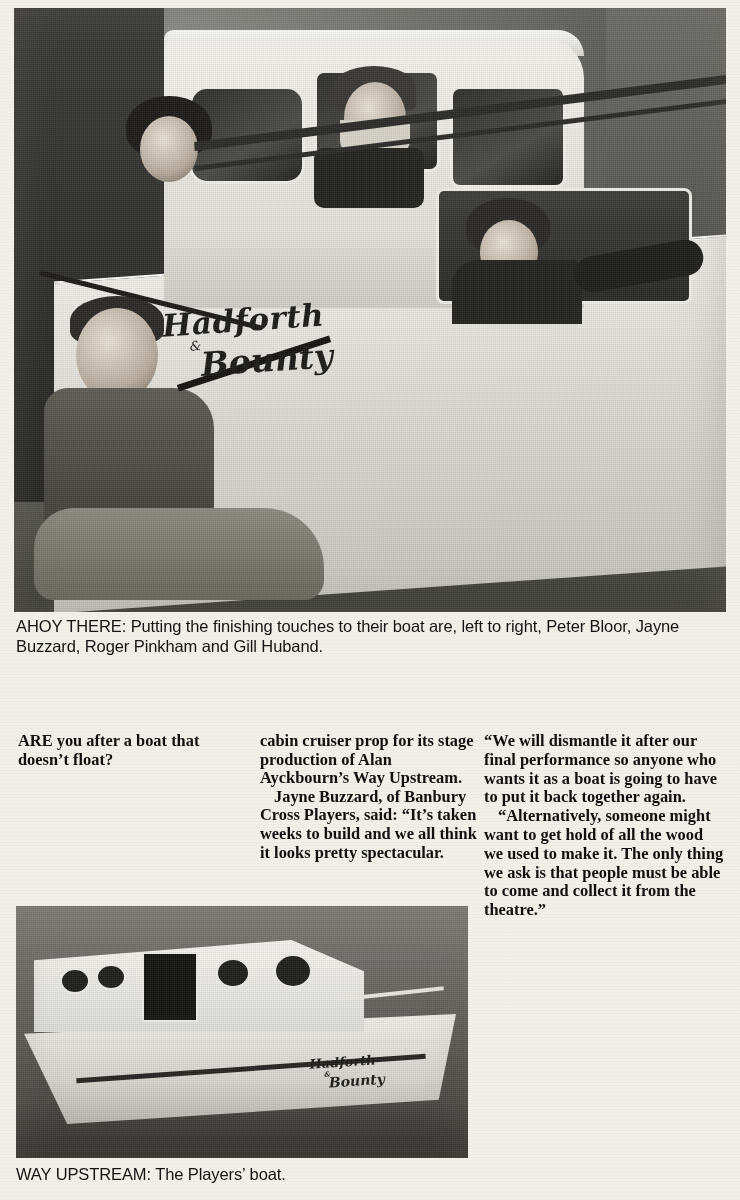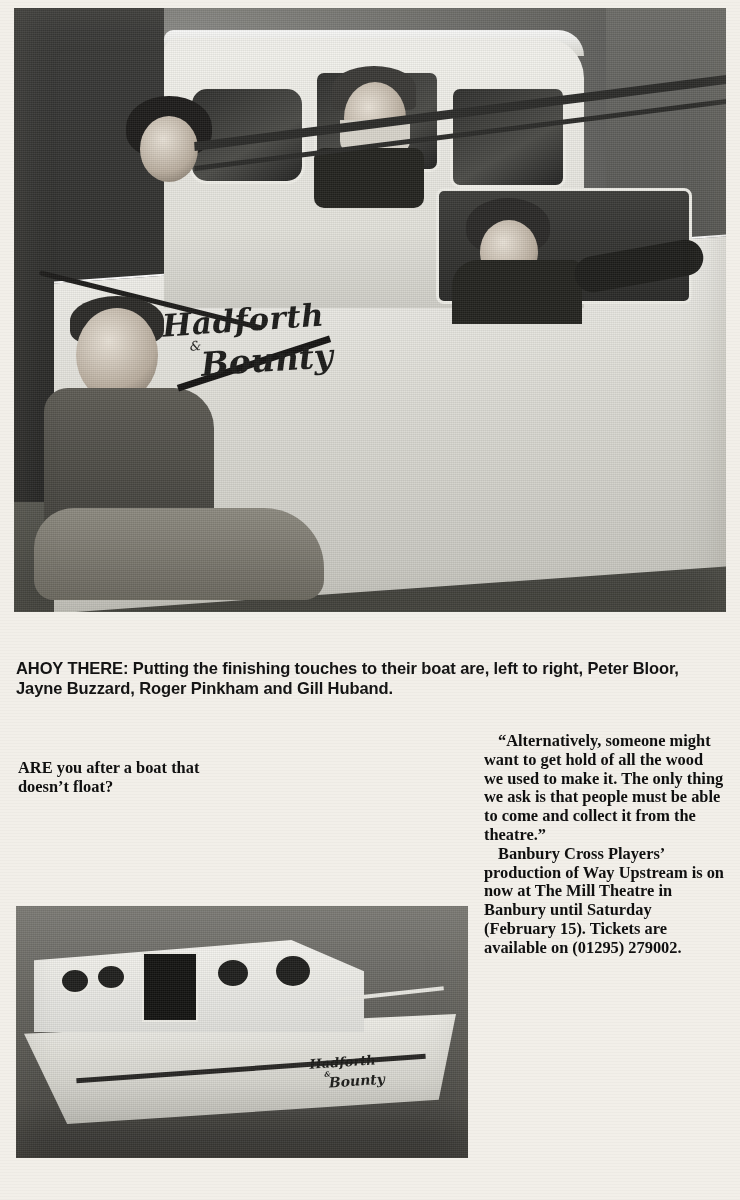--- a/index.html
+++ b/index.html
@@ -149,26 +149,25 @@
   .boat-name .n2 { font-size:33px; font-style:italic; font-weight:700; margin-left:36px; display:block; margin-top:-4px;}
   .pole {
     position:absolute; left:22px; top:290px; width:230px; height:5px;
     background:#1c1b19; transform: rotate(14deg); border-radius:3px;
   }
 
   
   .caption {
     position: absolute;
     font-family: "Liberation Sans", sans-serif;
-    font-weight: 700;
+    font-weight: 400;
     font-size: 16.5px;
     line-height: 20px;
     color: #141414;
     letter-spacing: -0.1px;
-    margin-top: 42px;
   }
   .caption-top { left: 16px; top: 616px; width: 712px; }
 
   
   .headline {
     position: absolute;
     left: 16px;
     top: 660px;
     width: 714px;
     font-family: "Liberation Serif", serif;
@@ -179,21 +178,20 @@
   }
 
   
   .cols {
     position: absolute;
     left: 18px;
     top: 732px;
     width: 706px;
     display: flex;
     gap: 20px;
-    margin-top: 27px;
   }
   .col {
     width: 222px;
     font-family: "Liberation Serif", serif;
     font-size: 16.4px;
     line-height: 18.6px;
     font-weight: 700;
     text-align: left;
     color: #101010;
   }
@@ -334,26 +332,30 @@
 
   <div class="caption caption-top">
     <span>AHOY THERE:</span><span> Putting the finishing touches to their boat are, left to right,  Peter Bloor, Jayne Buzzard, Roger Pinkham and Gill Huband.</span>
   </div>
 
 
   <div class="cols">
     <div class="col">
       <p class="first">ARE you after a boat that doesn’t float?</p>
     </div>
+    <div class="col">
+      <p class="first">cabin cruiser prop for its stage production of Alan Ayckbourn’s Way Upstream.</p>
+      <p>Jayne Buzzard, of Banbury Cross Players, said: “It’s taken weeks to build and we all think it looks pretty spectacular.</p>
+    </div>
     <div class="col"></div>
   </div>
 
   <div class="col-right-cont">
+    <p class="first">“We will dismantle it after our final performance so anyone who wants it as a boat is going to have to put it back together again.</p>
     <p>“Alternatively, someone might want to get hold of all the wood we used to make it. The only thing we ask is that people must be able to come and collect it from the theatre.”</p>
-    <p>Banbury Cross Players’ production of Way Upstream is on now at The Mill Theatre in Banbury until Saturday (February 15). Tickets are available on (01295) 279002.</p>
   </div>
 
   <div class="photo-bottom">
     <div class="pb-bg"></div>
     <div class="pb-floor"></div>
     <div class="pb-hull"></div>
     <div class="pb-cabin"></div>
     <div class="pb-win pbw1"></div>
     <div class="pb-win pbw2"></div>
     <div class="pb-win pbw3"></div>

